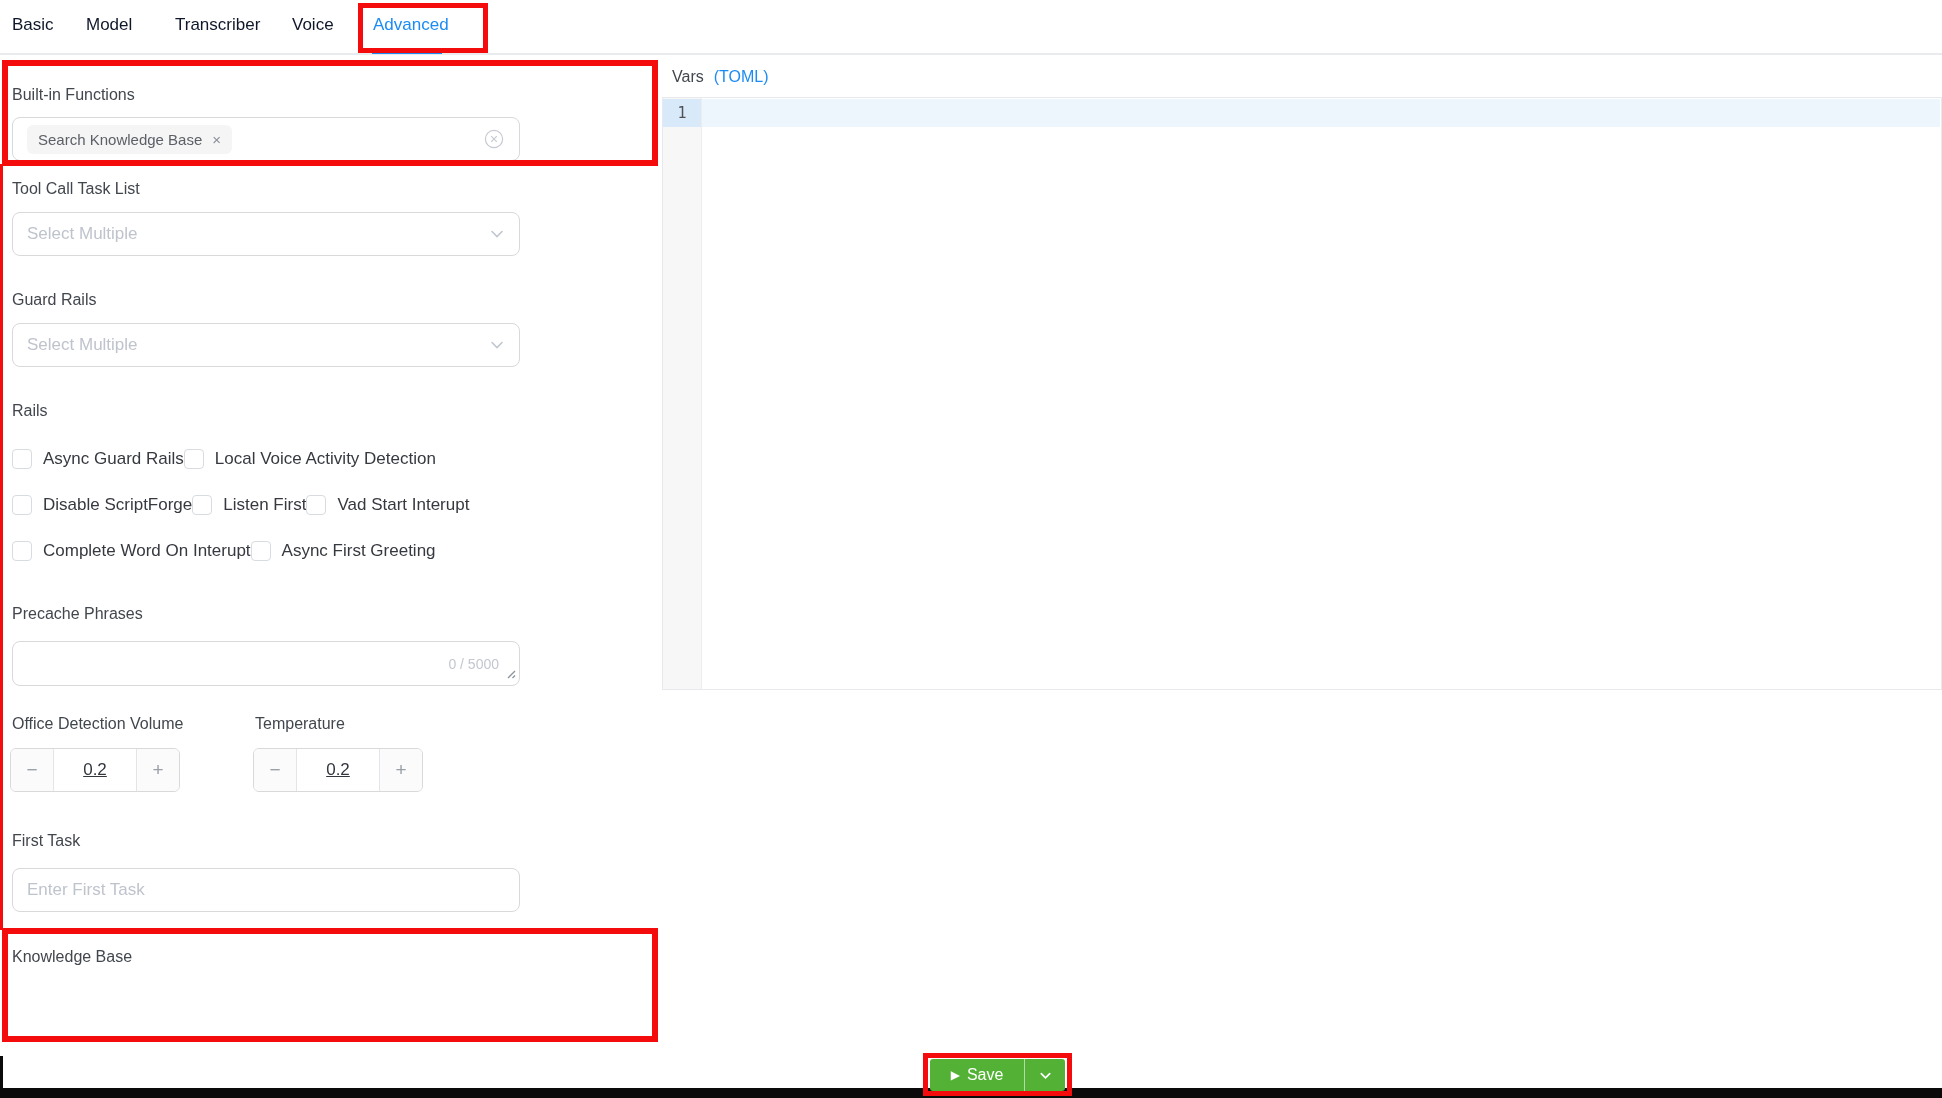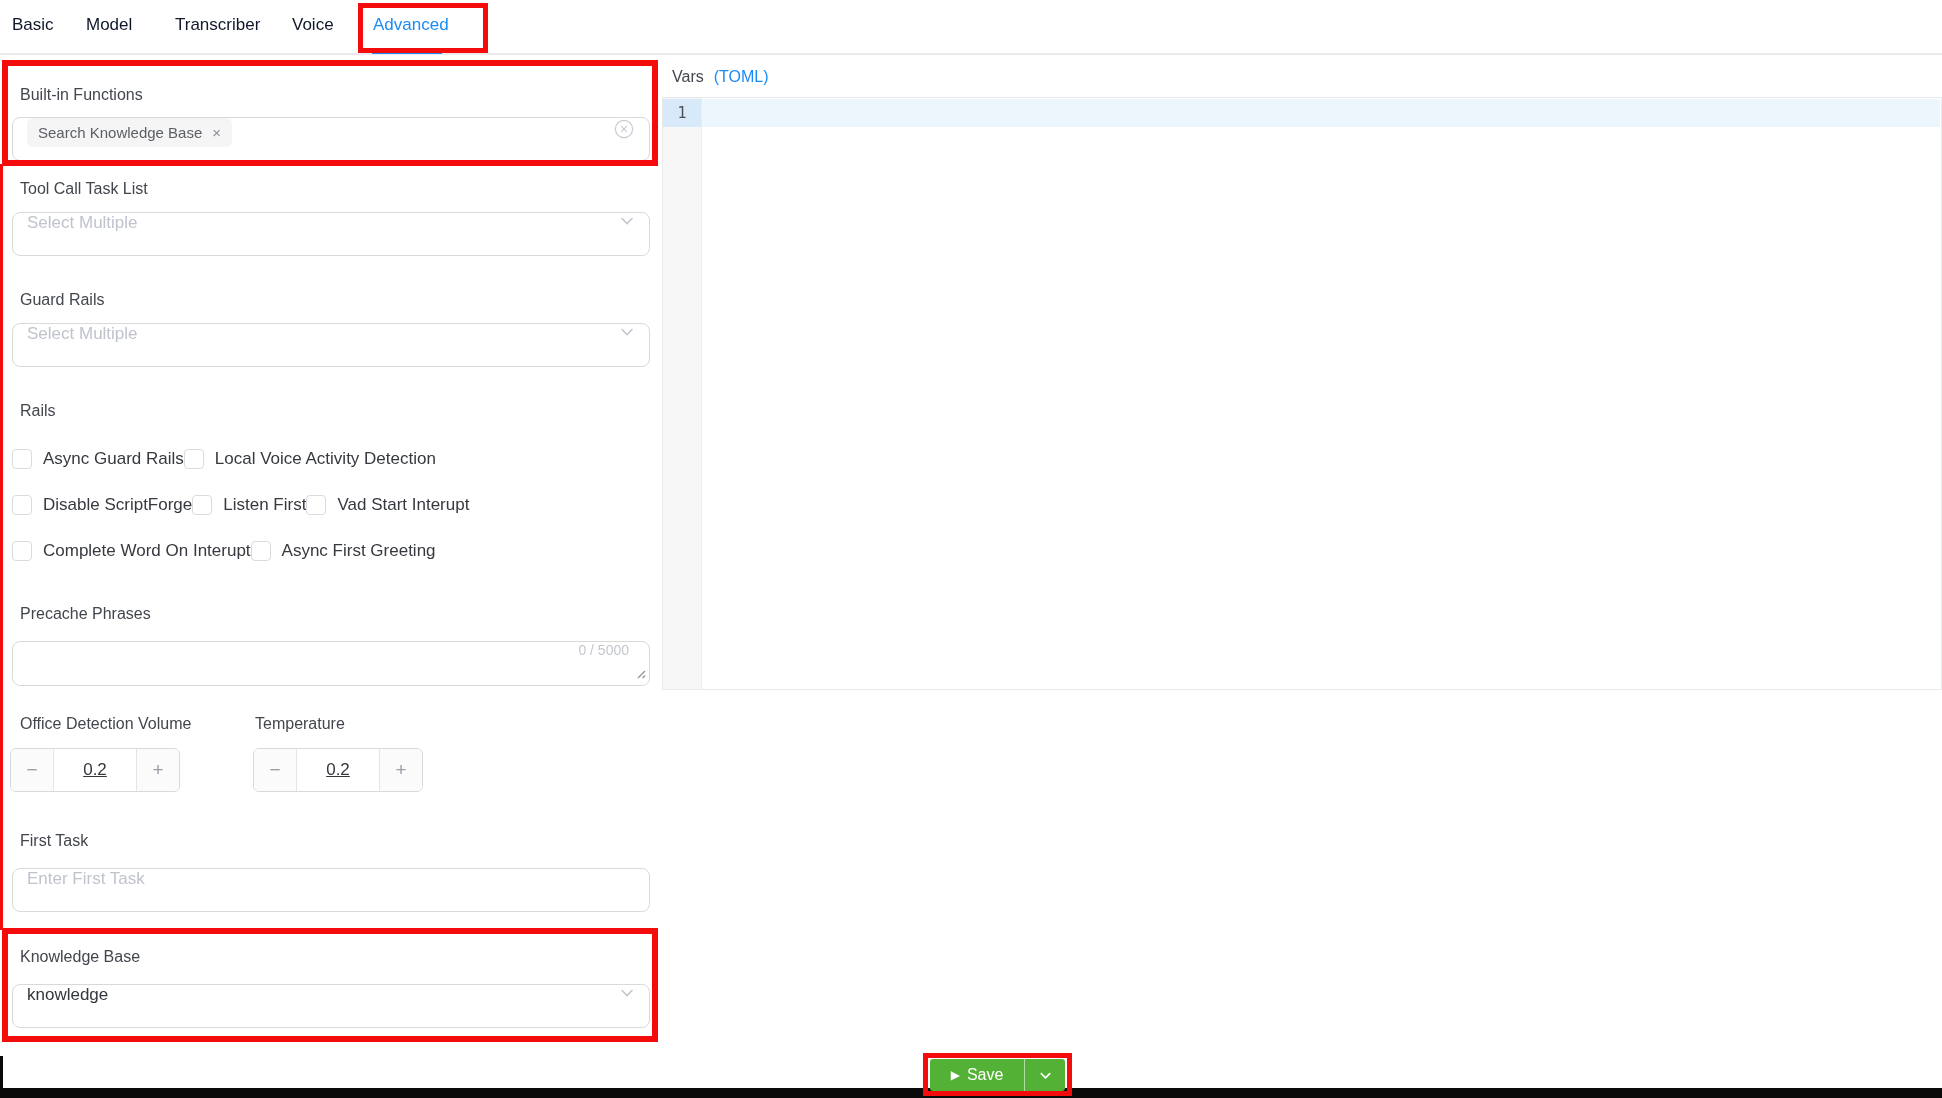--- a/index.html
+++ b/index.html
@@ -4,23 +4,23 @@
 <style>
   html,body{margin:0;padding:0;background:#fff;}
   #screen{position:relative;width:1942px;height:1098px;background:#fff;overflow:hidden;
           font-family:"Liberation Sans",sans-serif;color:#3a3e44;}
   
   .tabbar{position:absolute;left:0;top:0;width:100%;height:53px;border-bottom:2px solid #e9ebee;background:#fff;}
   .tab{position:absolute;top:15px;font-size:17px;color:#0f172a;cursor:pointer;white-space:nowrap;}
   .tab.active{color:#1b8bf5;}
   .ink-bar{position:absolute;left:372px;top:50px;width:70px;height:4px;background:#1b8bf5;}
   
-  .sec-label{position:absolute;left:20px;font-size:16px;color:#42464d;white-space:nowrap;}
-  .field-box{position:absolute;left:12px;width:638px;height:44px;box-sizing:border-box;background:#fff;
-             border:1px solid #d9d9d9;border-radius:8px;display:flex;align-items:flex-start;padding:0 14px;}
+  .sec-label{position:absolute;left:12px;font-size:16px;color:#42464d;white-space:nowrap;}
+  .field-box{position:absolute;left:12px;width:508px;height:44px;box-sizing:border-box;background:#fff;
+             border:1px solid #d9d9d9;border-radius:8px;display:flex;align-items:center;padding:0 14px;}
   .placeholder{color:#bfc3cc;font-size:17px;}
   .value-text{color:#33373d;font-size:17px;}
   .chev{margin-left:auto;display:flex;align-items:center;}
   .tag{display:flex;align-items:center;gap:10px;background:#f5f5f5;border-radius:6px;height:29px;
        padding:0 11px;font-size:15px;color:#5c6066;}
   .tag-x{color:#8a8f98;font-size:15px;cursor:pointer;line-height:1;}
   .clear-btn{margin-left:auto;display:flex;align-items:center;cursor:pointer;}
   
   .cb-row{position:absolute;left:12px;display:flex;align-items:center;}
   .cb-item{display:flex;align-items:center;gap:11px;}
@@ -170,28 +170,20 @@
     <span class="step-val">0.2</span>
     <span class="step-btn plus">+</span>
   </div>
 
   <div class="sec-label" style="top:832px">First Task</div>
   <div class="field-box" style="top:868px">
     <span class="placeholder">Enter First Task</span>
   </div>
 
   <div class="sec-label" style="top:948px">Knowledge Base</div>
-  <div class="field-box" style="top:984px">
-    <span class="value-text">knowledge</span>
-    <span class="chev">
-      <svg width="16" height="16" viewBox="0 0 16 16">
-          <path d="M3 5.5l5 5 5-5" fill="none" stroke="#c2c6ce" stroke-width="1.6" stroke-linecap="round"></path>
-        </svg>
-    </span>
-  </div>
 
   <div class="vars-head">
     <span class="vars-title">Vars</span>
     <span class="vars-toml">(TOML)</span>
   </div>
   <div class="editor">
     <div class="gutter"></div>
     <div class="line-active"></div>
     <div class="gutter-active">1</div>
   </div>

